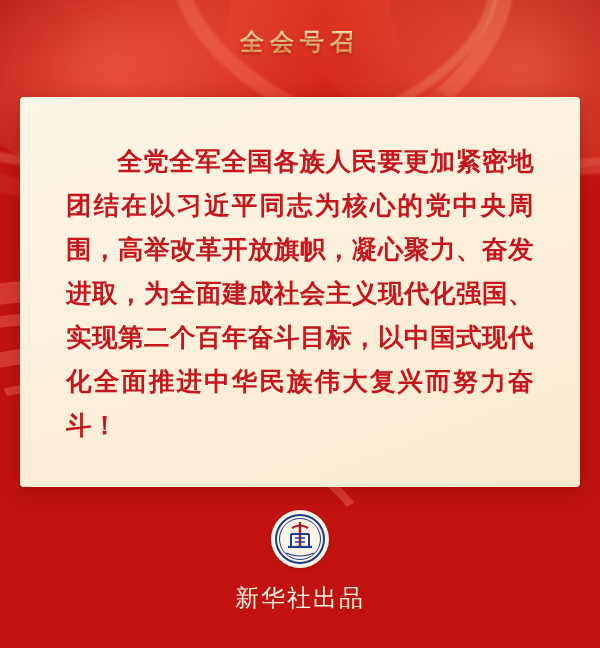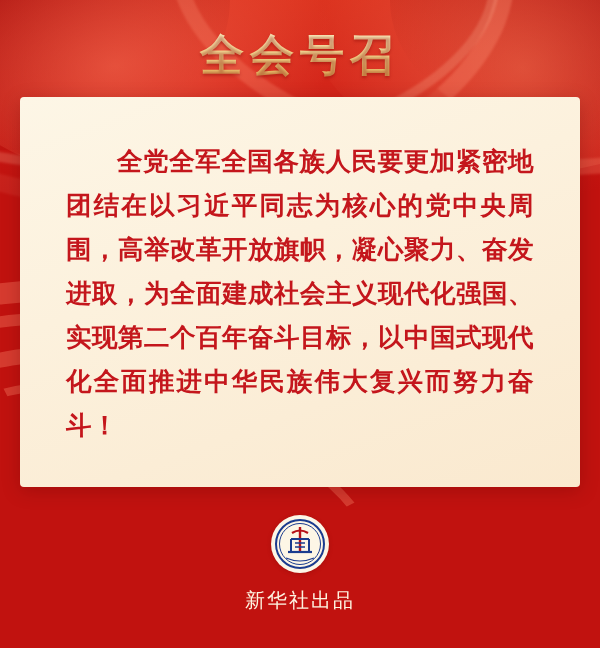--- a/index.html
+++ b/index.html
@@ -108,21 +108,21 @@
   .title-wrap {
     position: absolute;
     left: 0; right: 0; top: 26px;
     text-align: center;
     z-index: 5;
   }
   .title {
     display: inline-block;
     font-family: "DejaVu Serif", "Liberation Serif", serif;
     font-weight: bold;
-    font-size: 44px;
+    font-size: 24px;
     letter-spacing: 6px;
     color: #ffe9b0;
     background: linear-gradient(180deg, #fff3cd 0%, #f7dc93 45%, #e0ab4d 100%);
     -webkit-background-clip: text;
     background-clip: text;
     -webkit-text-fill-color: transparent;
     text-shadow: 0 2px 3px rgba(120,0,0,.35);
     padding: 0 6px;
   }
 
@@ -168,21 +168,21 @@
     margin: 0 auto 14px auto;
     border-radius: 50%;
     background: #fdf6e6;
     display: flex;
     align-items: center;
     justify-content: center;
     box-shadow: 0 1px 4px rgba(100,0,0,.25);
   }
   .footer-label {
     font-family: "DejaVu Serif", "Liberation Serif", serif;
-    font-size: 20px;
+    font-size: 24px;
     letter-spacing: 2px;
     color: #fdf3e0;
   }
 </style>
 </head>
 <body>
 
 <div id="poster">
 
   <div class="ribbon-dark"></div>

